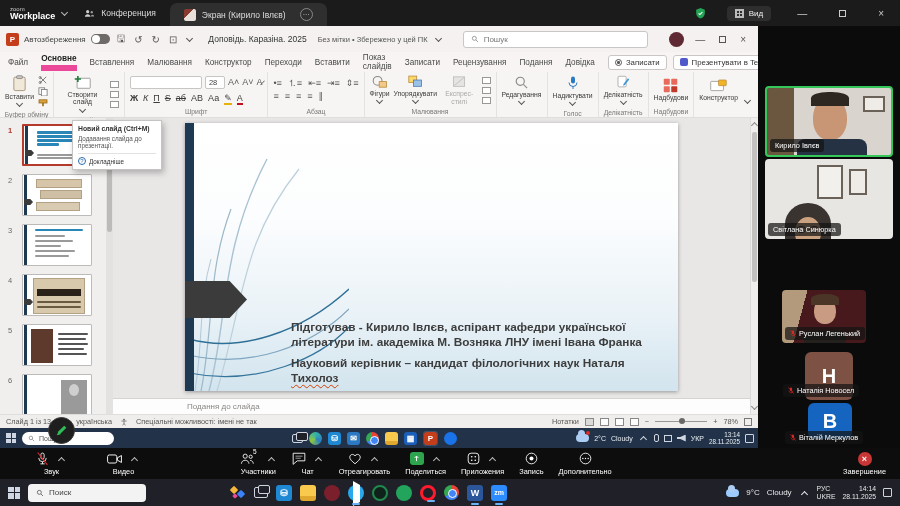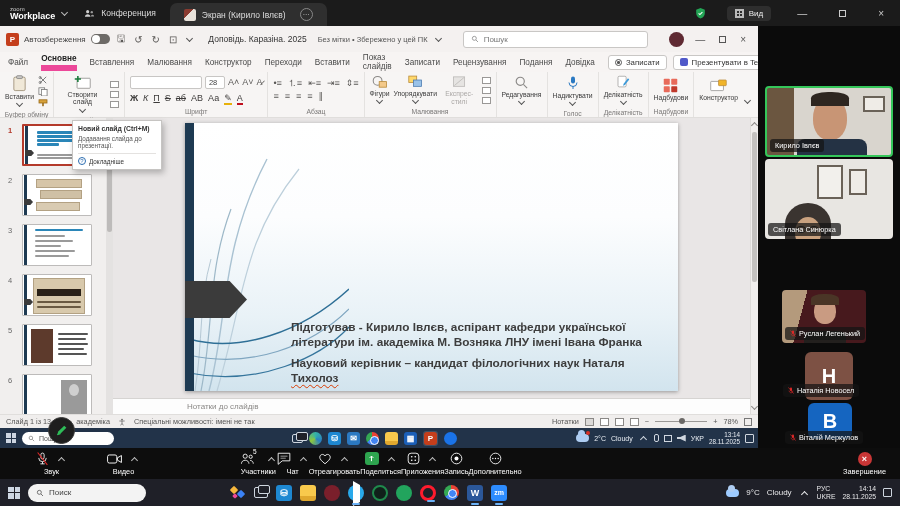--- a/index.html
+++ b/index.html
@@ -185,32 +185,32 @@
     justify-content:center; color:#fff; font-size:20px; font-weight:bold; }
   .head { position:absolute; border-radius:50% 50% 45% 45%; }
   .frame { position:absolute; border:2px solid #6a6258; background:#efece7; }
 
   
   #zoom-controls { position:absolute; left:0; top:448px; width:900px; height:31px; background:#0d0d0d; }
   .zc-item { display:flex; flex-direction:column; align-items:center; gap:1px; color:#fff; }
   .zc-item .lbl { font-size:7.4px; white-space:nowrap; }
   .ic-row { display:flex; align-items:center; gap:7px; height:15px; }
   #zc-left { position:absolute; left:36px; top:3px; display:flex; gap:40px; }
-  #zc-mid { position:absolute; left:240px; top:3px; display:flex; }
+  #zc-mid { position:absolute; left:240px; top:3px; display:flex; gap:15px; }
   #zc-leave { position:absolute; right:14px; top:3px; }
   .badge { font-size:6.5px; position:relative; top:-4px; left:-2px; }
   .share-ic { width:14px; height:13px; background:#2ea44f; border-radius:3px; display:flex;
     align-items:center; justify-content:center; }
   .leave-ic { width:14px; height:14px; border-radius:50%; background:#c93636; color:#fff;
     font-size:9px; display:flex; align-items:center; justify-content:center; font-weight:bold; }
 
   
   #win-taskbar { position:absolute; left:0; top:479px; width:900px; height:27px; background:#1f2028;
     display:flex; align-items:center; padding:0 8px; gap:8px; }
-  .tb-pill { width:118px; height:18px; background:#f3f3f3; border-radius:9px; display:flex;
+  .tb-pill { width:118px; height:18px; background:#f3f3f3; border-radius:4px; display:flex;
     align-items:center; gap:5px; padding:0 8px; font-size:8px; color:#444; }
   #tb-icons { position:absolute; left:230px; display:flex; gap:8px; align-items:center; }
   .app16 { width:16px; height:16px; border-radius:3px; position:relative; }
   .circ16 { width:16px; height:16px; border-radius:50%; position:relative; }
   .runline::after { content:""; position:absolute; left:4px; bottom:-4px; width:8px; height:2px;
     background:#6cb2f7; border-radius:1px; }
   .sparkles { position:relative; width:16px; height:16px; }
   .spark { position:absolute; width:6px; height:6px; transform:rotate(45deg); border-radius:1px; }
   #tb-tray { position:absolute; right:8px; display:flex; align-items:center; gap:7px; color:#e8e8ea;
     font-size:8px; }
@@ -624,35 +624,35 @@
             </svg>
             <div id="slide-stripe"></div>
             <div id="slide-arrow"></div>
             <div id="slide-sub">
               <p>Підготував  - Кирило Івлєв, аспірант кафедри української літератури ім. академіка М. Возняка ЛНУ імені Івана Франка</p>
               <p><span>Науковий керівник – кандидат філологічних наук Наталя </span><span class="sp-err">Тихолоз</span></p>
             </div>
           </div>
         </div>
         <div id="notes-bar">
-          <span>Нотатки до слайдів</span>
+          <span>Подання до слайда</span>
         </div>
       </div>
 
       <div id="vscroll">
         <span class="varrow up"></span>
         <div class="vthumb"></div>
         <span class="varrow dn"></span>
       </div>
     </div>
 
     <div id="ppt-statusbar">
       <span>Слайд 1 із 13</span>
       <span class="vicon" style="height:6px;"></span>
-      <span>академіка</span>
+      <span>українська</span>
       <svg width="8" height="8" viewBox="0 0 24 24">
         <circle cx="12" cy="5" r="2.4" fill="#555"></circle>
           <path d="M4 9h16M12 9v7l-4 6M12 16l4 6" stroke="#555" stroke-width="2" fill="none"></path>
       </svg>
       <span>Спеціальні можливості: імені не так</span>
       <div id="sb-right">
         <span>Нотатки</span>
         <span class="vicon on"></span>
         <span class="vicon"></span>
         <span class="vicon"></span>

